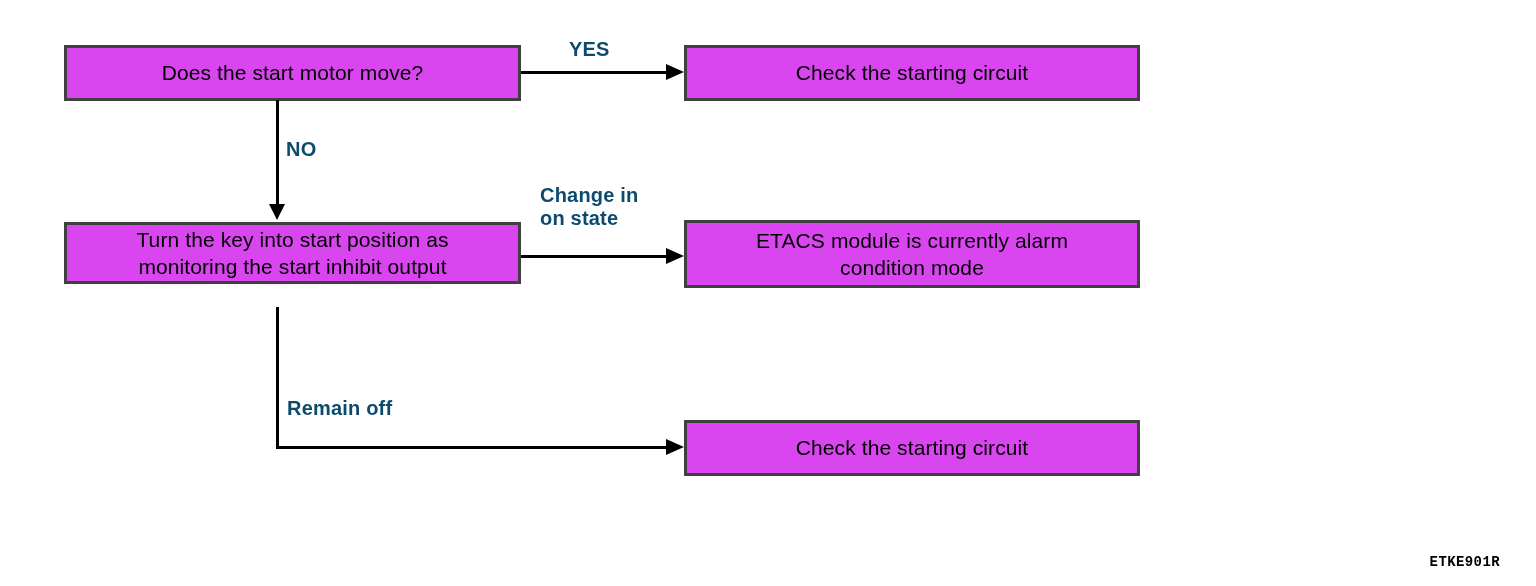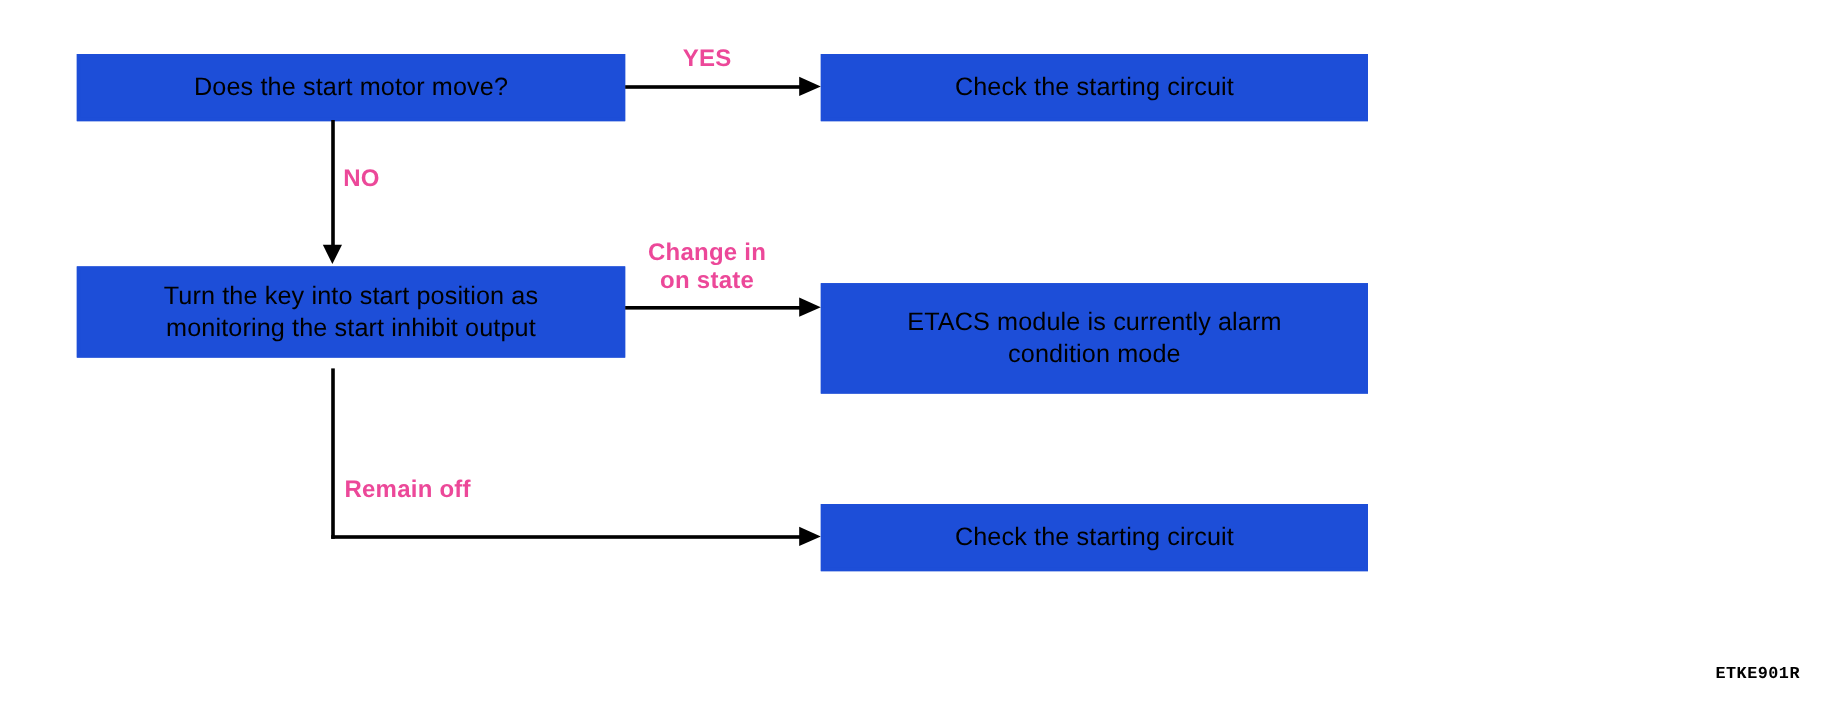--- a/index.html
+++ b/index.html
@@ -14,38 +14,38 @@
   #canvas {
     position: relative;
     width: 1536px;
     height: 586px;
     background: #ffffff;
     overflow: hidden;
   }
   .node {
     position: absolute;
     box-sizing: border-box;
-    border: 3px solid #1d4ed8;
-    background: #1d4ed8;
+    border: 3px solid #404040;
+    background: #d946ef;
     display: flex;
     align-items: center;
     justify-content: center;
     text-align: center;
     line-height: 1.30;
     font-size: 21px;
     font-weight: 400;
     letter-spacing: 0.1px;
     padding: 2px 8px;
     white-space: pre-line;
   }
   
   #node-start-motor   { left: 64px;  top: 45px;  width: 457px; height: 56px; }
   #node-check-top     { left: 684px; top: 45px;  width: 456px; height: 56px; }
-  #node-turn-key      { left: 64px;  top: 222px; width: 457px; height: 76px; }
-  #node-etacs         { left: 684px; top: 220px; width: 456px; height: 92px; margin-top: 16px; }
+  #node-turn-key      { left: 64px;  top: 222px; width: 457px; height: 62px; }
+  #node-etacs         { left: 684px; top: 220px; width: 456px; height: 68px; }
   #node-check-bottom  { left: 684px; top: 420px; width: 456px; height: 56px; }
 
   .edge-h {
     position: absolute;
     height: 3px;
     background: #000000;
   }
   .edge-v {
     position: absolute;
     width: 3px;
@@ -67,25 +67,25 @@
     border-right: 8px solid transparent;
     border-top: 16px solid #000000;
   }
   .edge-label {
     position: absolute;
     font-size: 20px;
     font-weight: bold;
     line-height: 1.15;
     letter-spacing: 0.2px;
     white-space: pre-line;
-    color: #ec4899;
+    color: #0c4a6e;
   }
   #label-yes        { left: 569px; top: 38px; }
   #label-no         { left: 286px; top: 138px; }
-  #label-change-on  { left: 540px; top: 200px; text-align: center; }
+  #label-change-on  { left: 540px; top: 184px; }
   #label-remain-off { left: 287px; top: 365px; margin-top: 32px; }
 
   #figure-code {
     position: absolute;
     right: 36px;
     bottom: 16px;
     font-size: 14px;
     font-weight: bold;
     letter-spacing: 0.4px;
     font-family: Liberation Mono, monospace;

